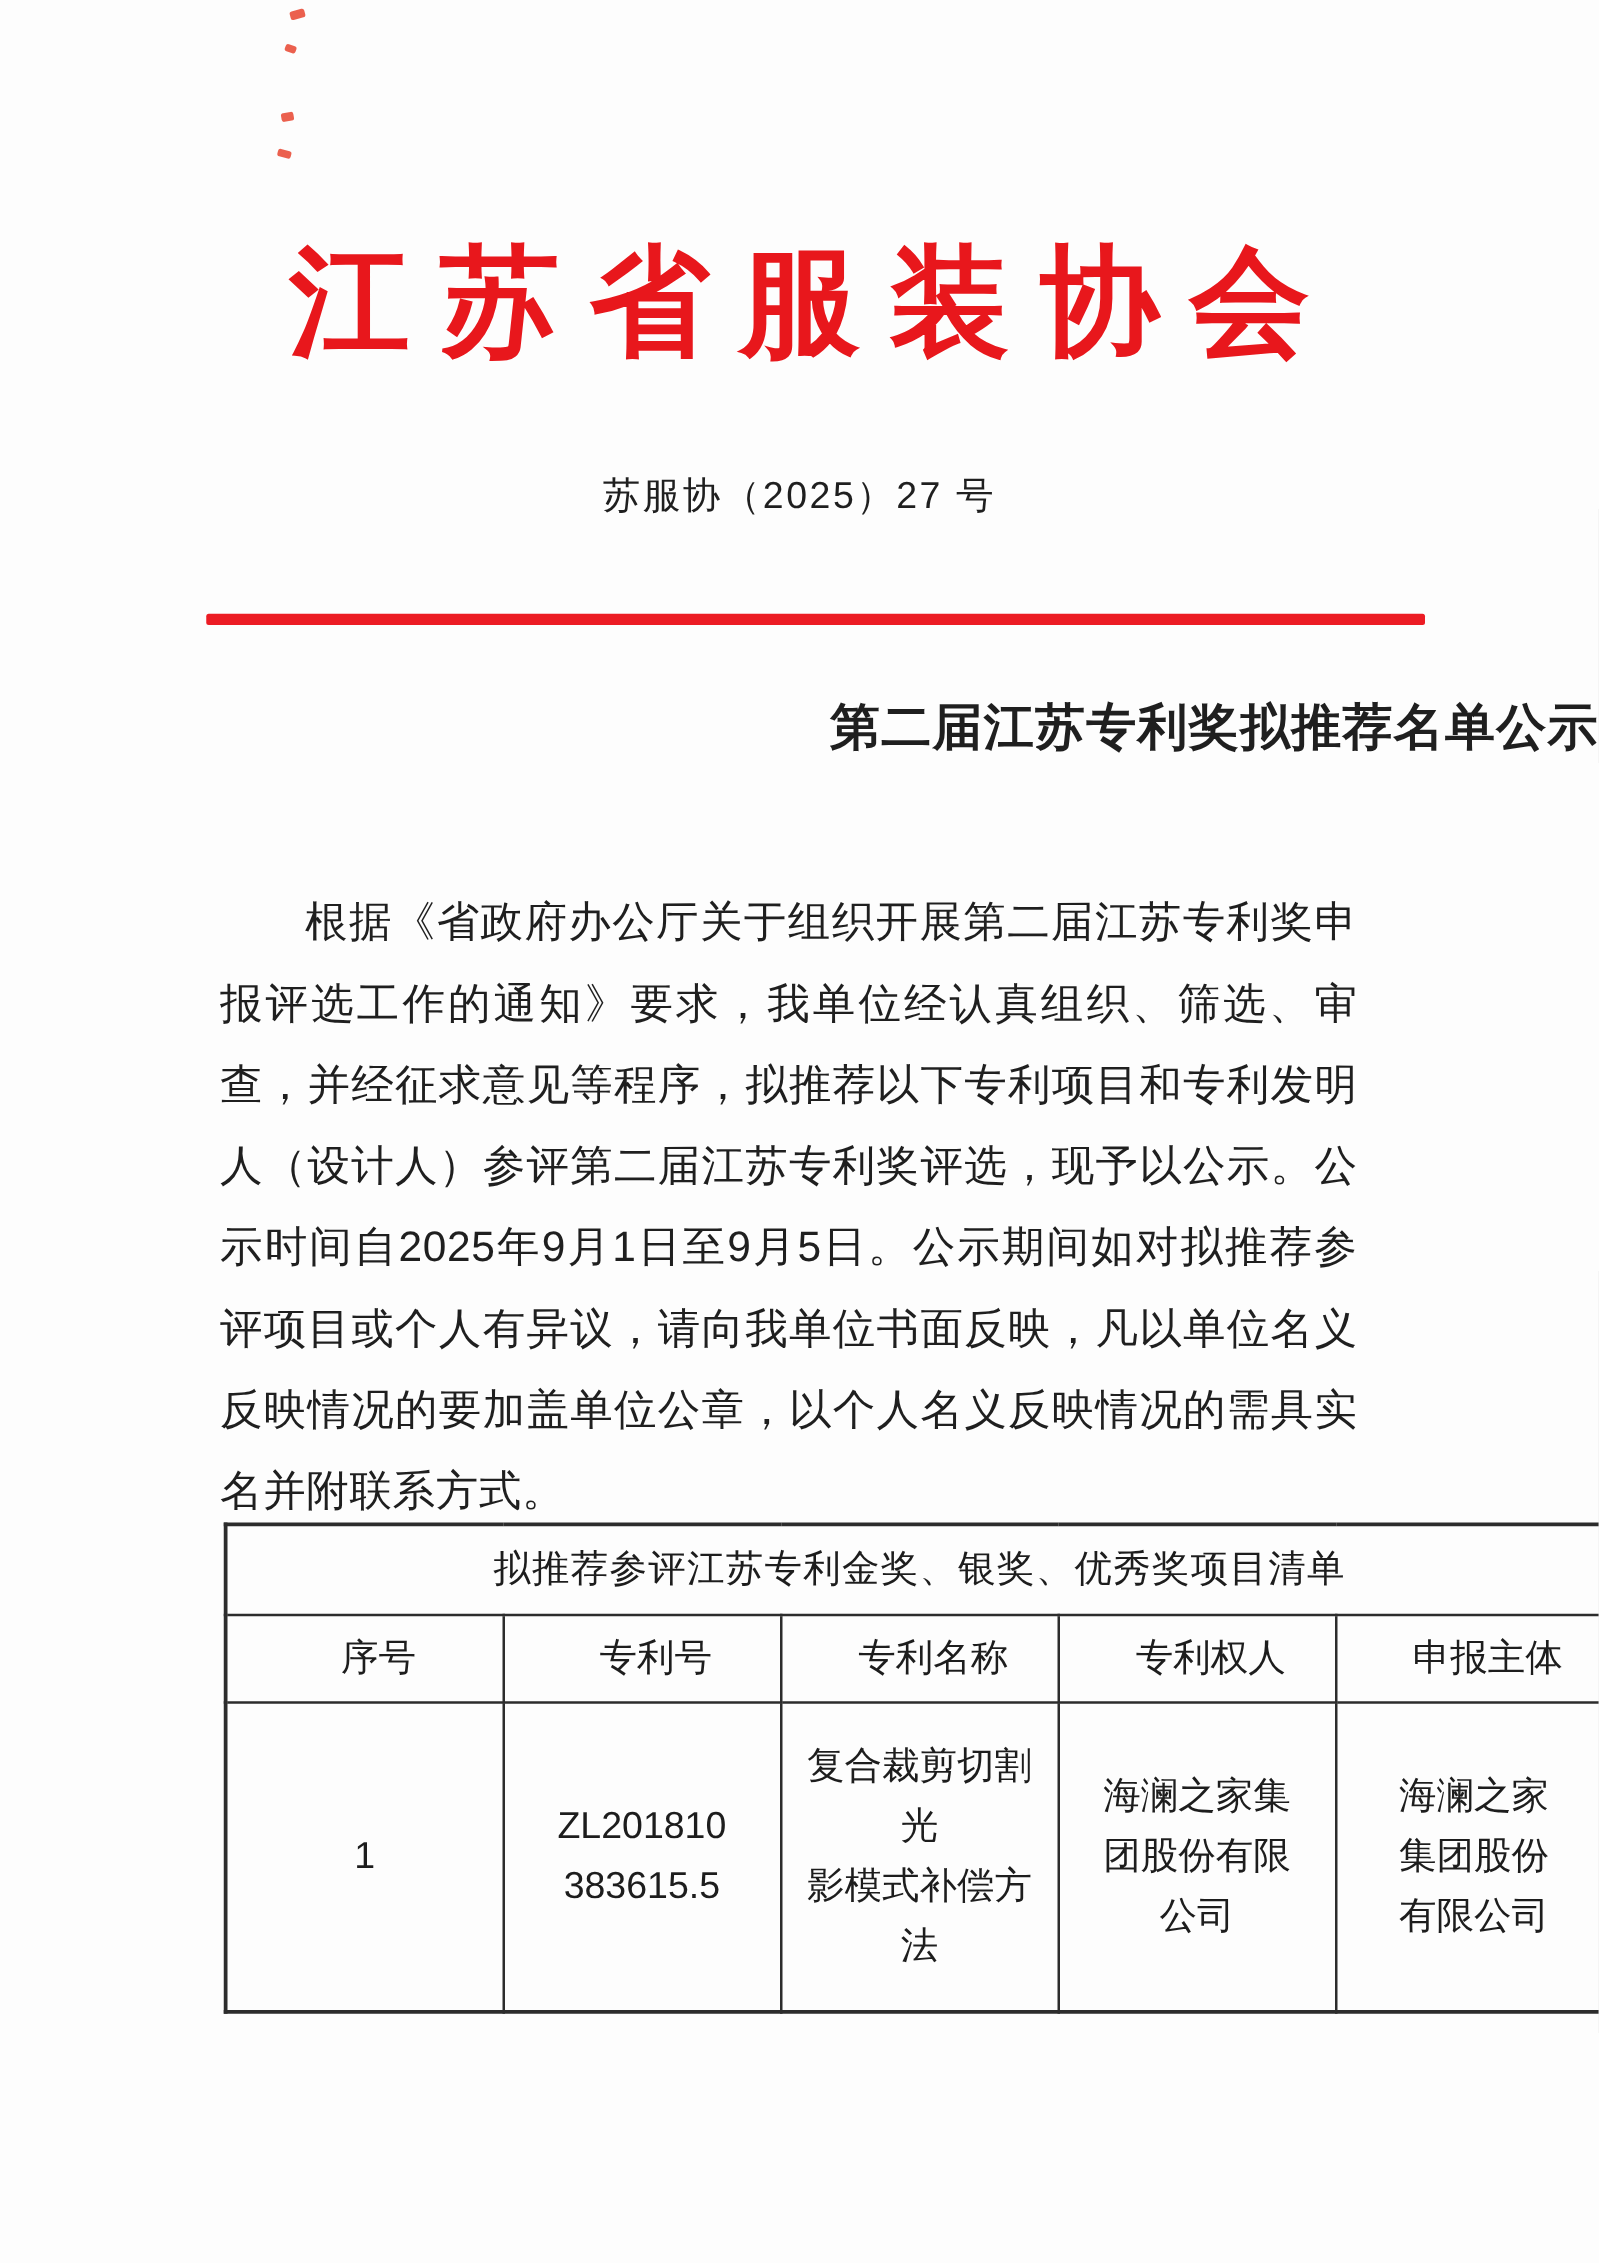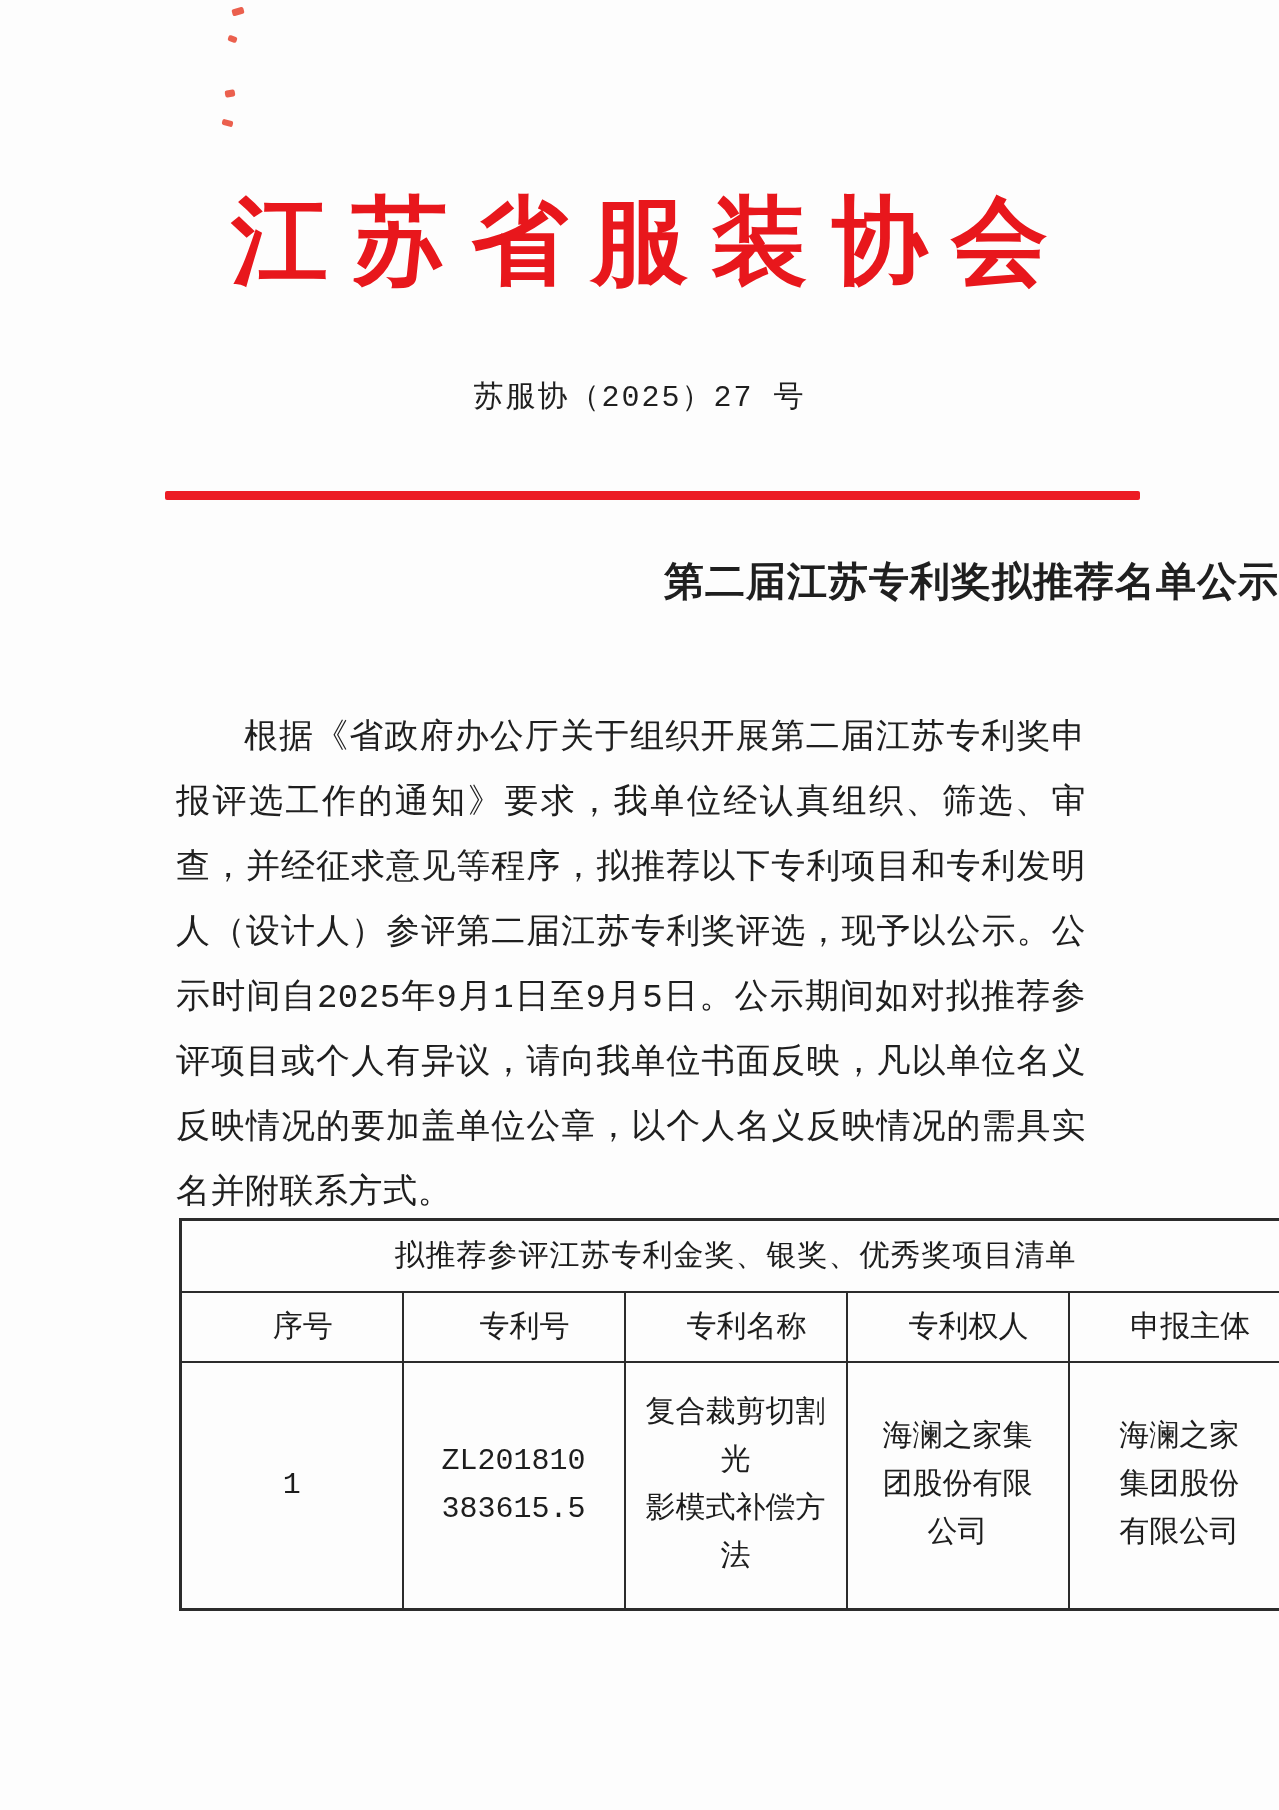--- a/index.html
+++ b/index.html
@@ -3,21 +3,21 @@
 <meta charset="utf-8">
 <style>
   html, body { margin: 0; padding: 0; background: #e9e9e9; }
   .page {
     position: relative;
     width: 1279px;
     height: 1810px;
     margin: 0 auto;
     background: #fdfdfd;
     overflow: hidden;
-    font-family: Liberation Mono, monospace;
+    font-family: Liberation Sans, sans-serif;
     color: #1f1f1f;
   }
   .org-title {
     position: absolute;
     top: 178px;
     left: 0;
     width: 100%;
     text-align: center;
     font-size: 96px;
     font-weight: bold;

